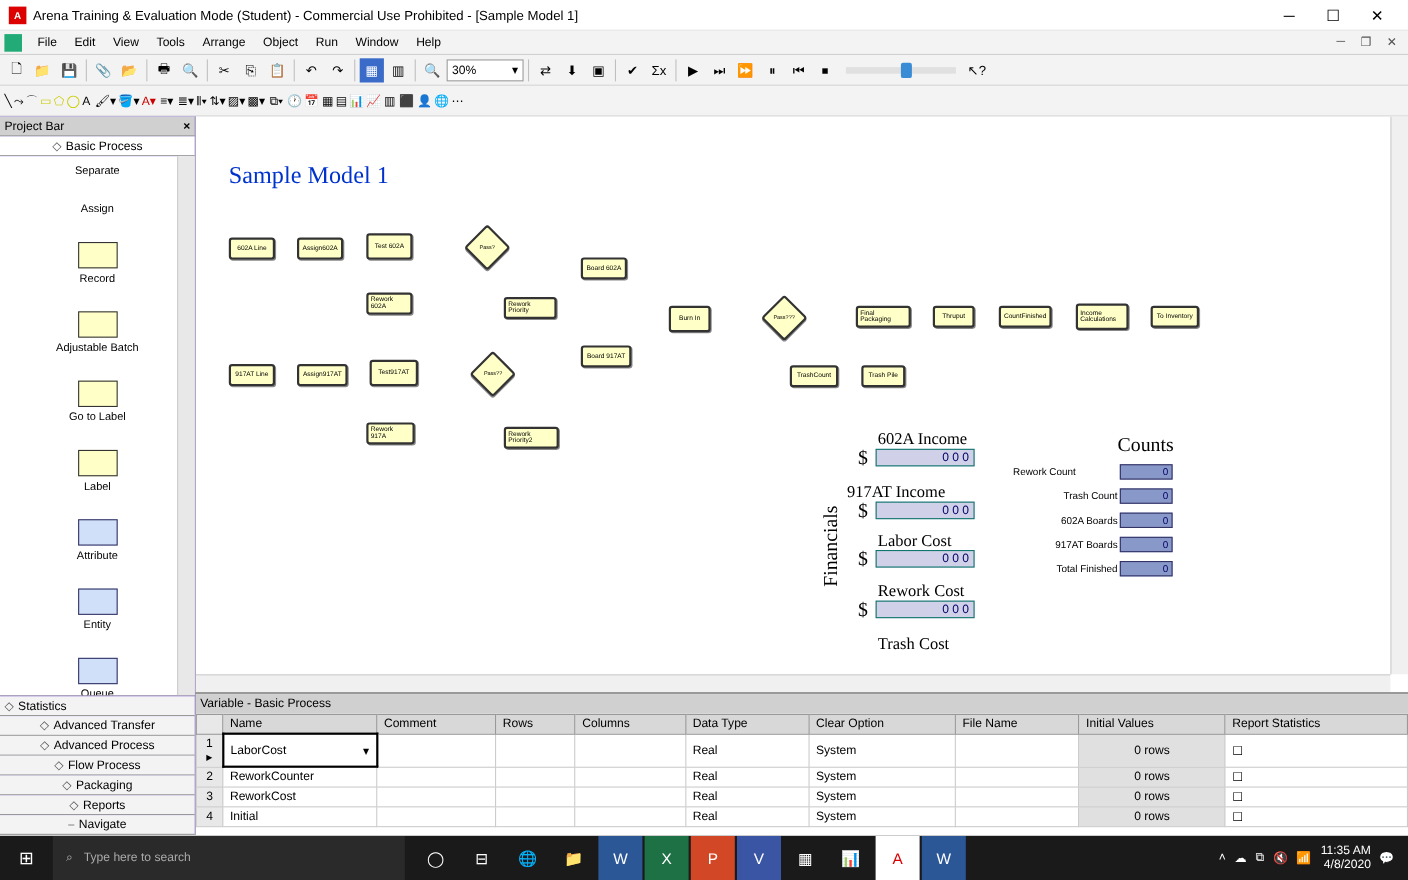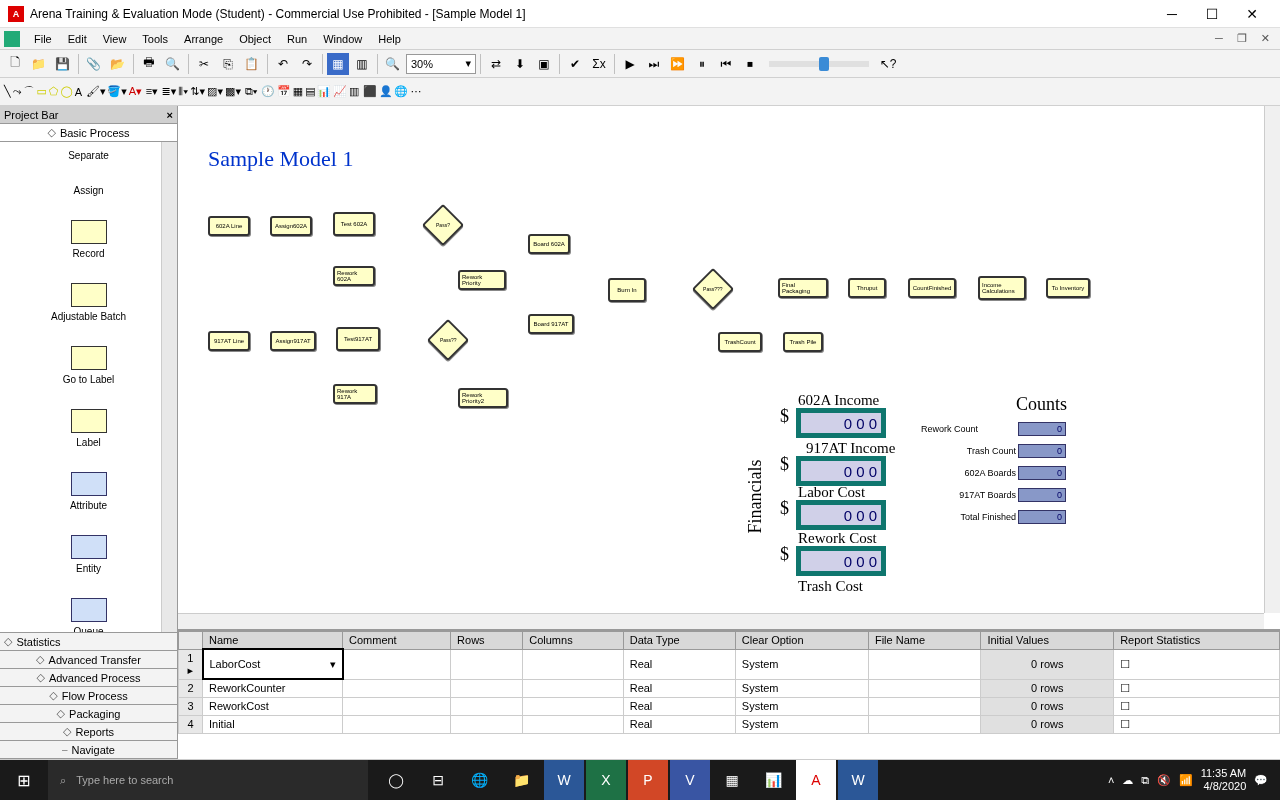--- a/index.html
+++ b/index.html
@@ -38,21 +38,21 @@
 .pb-scroll{position:absolute;right:0;top:0;width:16px;height:100%;background:#e8e8e8;border-left:1px solid #ccc}
 .pb-bottom{border-top:1px solid #999}
 .canvas-area{flex:1;background:#fff;position:relative;overflow:hidden}
 .canvas-scroll-h{position:absolute;bottom:0;left:0;right:16px;height:16px;background:#f0f0f0;border-top:1px solid #ccc}
 .canvas-scroll-v{position:absolute;top:0;right:0;bottom:16px;width:16px;background:#f0f0f0;border-left:1px solid #ccc}
 .model-title{position:absolute;top:40px;left:30px;color:#0033cc;font-size:22px;font-family:'Times New Roman',serif}
 .block{position:absolute;background:#ffffc8;border:2px solid #333;border-radius:3px;font-size:6px;display:flex;align-items:center;justify-content:center;padding:2px;box-shadow:1px 1px 0 #888}
 .block.dec{transform:rotate(45deg);width:30px;height:30px}
 .block.dec span{transform:rotate(-45deg);font-size:5px}
 .fin-label{position:absolute;font-family:Liberation Serif, serif;font-size:15px}
-.fin-box{position:absolute;width:90px;height:30px;background:#d0d0e8;border:5px solid #0f766e;display:flex;align-items:center;justify-content:flex-end;padding:0 4px;color:#006;font-size:15px}
+.fin-box{position:absolute;width:90px;height:16px;background:#d0d0e8;border:1px solid #0f766e;display:flex;align-items:center;justify-content:flex-end;padding:0 4px;color:#006;font-size:11px}
 .fin-vert{position:absolute;transform:rotate(-90deg);font-family:'Times New Roman',serif;font-size:18px}
 .count-box{position:absolute;width:48px;height:14px;background:#8898c8;border:1px solid #336;color:#006;display:flex;align-items:center;justify-content:flex-end;padding:0 3px;font-size:9px}
 .count-lbl{position:absolute;font-size:9px;text-align:right}
 .spreadsheet{height:130px;border-top:2px solid #999;display:flex;flex-direction:column}
 .ss-header{height:18px;background:#d0d0d0;padding:0 4px;display:flex;align-items:center;font-size:11px}
 .ss-table{flex:1;overflow:auto;background:#fff}
 .ss-table table{border-collapse:collapse;width:100%}
 .ss-table th{background:#d8d8d8;border:1px solid #999;padding:2px 6px;font-weight:normal;font-size:11px;text-align:left}
 .ss-table td{border:1px solid #ccc;padding:2px 6px;font-size:11px}
 .ss-table .rownum{background:#e8e8e8;width:24px;text-align:center}
@@ -301,21 +301,21 @@
       <div class="block" style="top:172px;left:730px;width:48px;height:20px">CountFinished</div>
       <div class="block" style="top:170px;left:800px;width:48px;height:24px">Income Calculations</div>
       <div class="block" style="top:172px;left:868px;width:44px;height:20px">To Inventory</div>
       <div class="block" style="top:226px;left:540px;width:44px;height:20px">TrashCount</div>
       <div class="block" style="top:226px;left:605px;width:40px;height:20px">Trash Pile</div>
 
       <div class="fin-vert" style="top:380px;left:540px">Financials</div>
       <div class="fin-label" style="top:286px;left:620px">602A Income</div>
       <div class="fin-label" style="top:300px;left:602px;font-size:18px">$</div>
       <div class="fin-box" style="top:302px;left:618px">0    0 0</div>
-      <div class="fin-label" style="top:334px;left:628px">917AT Income</div>
+      <div class="fin-label" style="top:334px;left:592px">917AT Income</div>
       <div class="fin-label" style="top:348px;left:602px;font-size:18px">$</div>
       <div class="fin-box" style="top:350px;left:618px">0    0 0</div>
       <div class="fin-label" style="top:378px;left:620px">Labor Cost</div>
       <div class="fin-label" style="top:392px;left:602px;font-size:18px">$</div>
       <div class="fin-box" style="top:394px;left:618px">0    0 0</div>
       <div class="fin-label" style="top:424px;left:620px">Rework Cost</div>
       <div class="fin-label" style="top:438px;left:602px;font-size:18px">$</div>
       <div class="fin-box" style="top:440px;left:618px">0    0 0</div>
       <div class="fin-label" style="top:472px;left:620px">Trash Cost</div>
 
@@ -329,20 +329,21 @@
       <div class="count-lbl" style="top:384px;left:770px;width:68px">917AT Boards</div>
       <div class="count-box" style="top:382px;left:840px">0</div>
       <div class="count-lbl" style="top:406px;left:770px;width:68px">Total Finished</div>
       <div class="count-box" style="top:404px;left:840px">0</div>
 
       <div class="canvas-scroll-h"></div>
       <div class="canvas-scroll-v"></div>
     </div>
 
     <div class="spreadsheet">
+      <div class="ss-header">Variable - Basic Process</div>
       <div class="ss-table">
         <table>
           <tbody>
               <tr>
             <th class="rownum"></th>
             <th style="width:140px">Name</th>
             <th>Comment</th>
             <th>Rows</th>
             <th>Columns</th>
             <th>Data Type</th>

